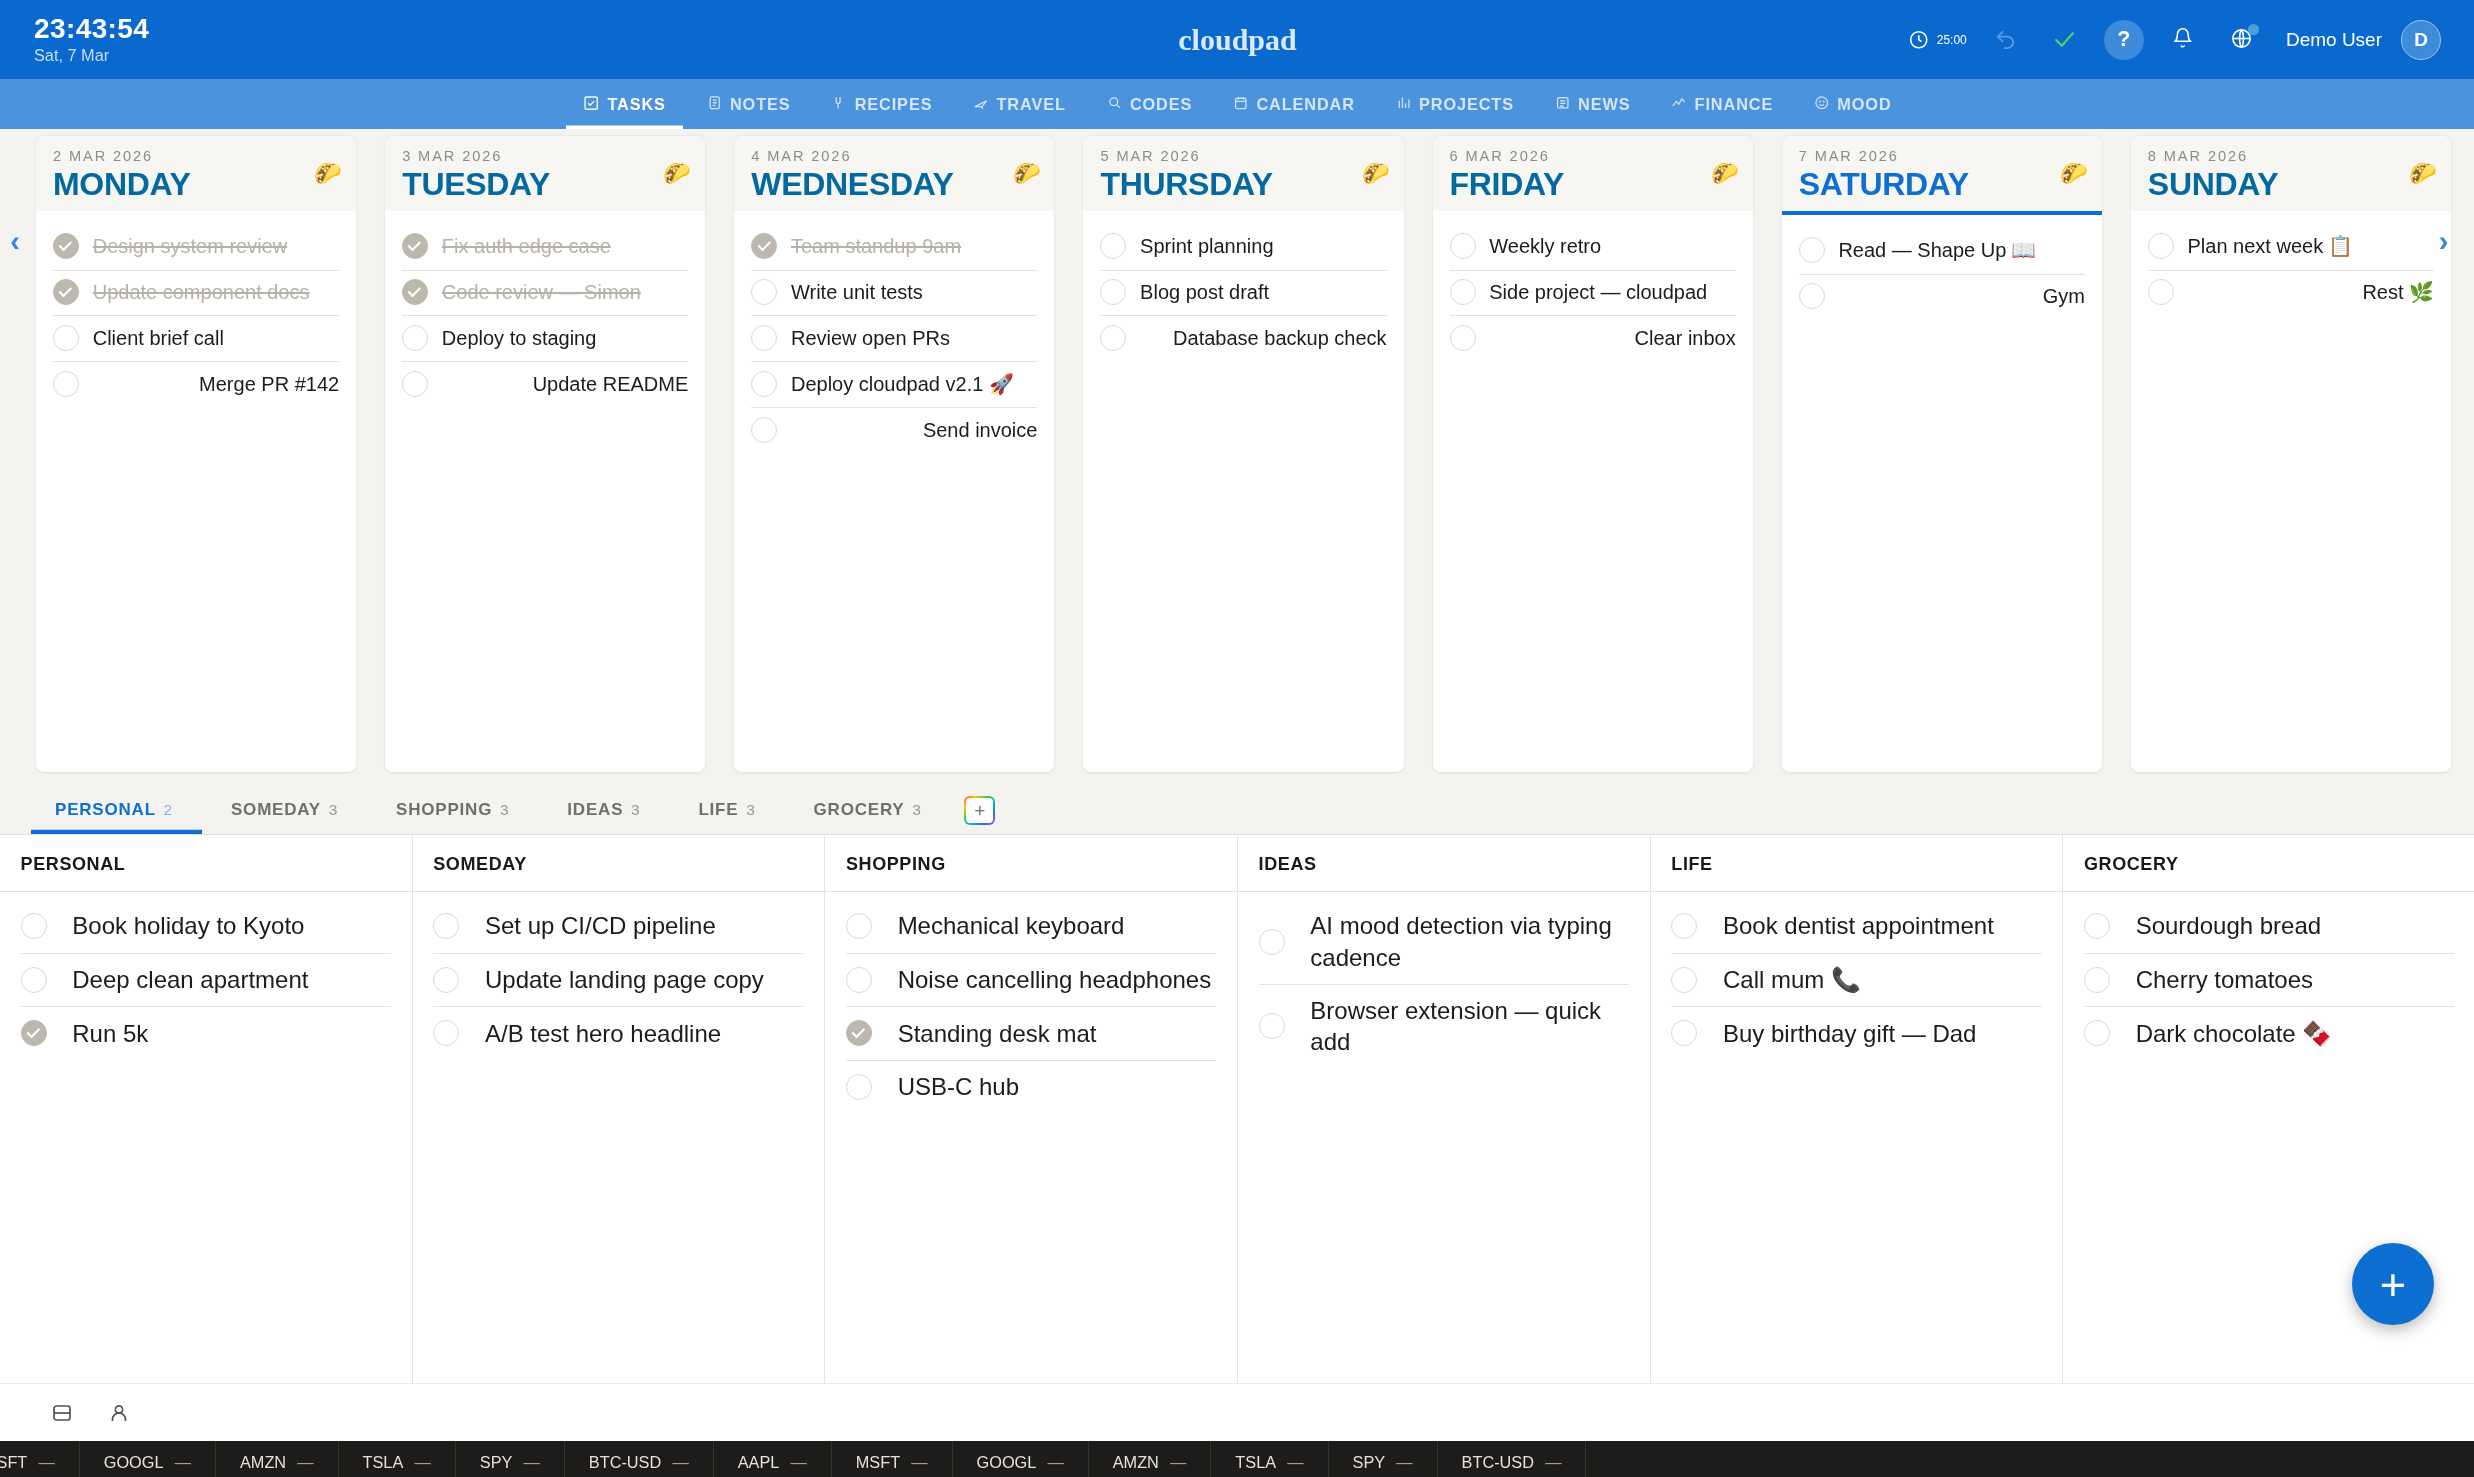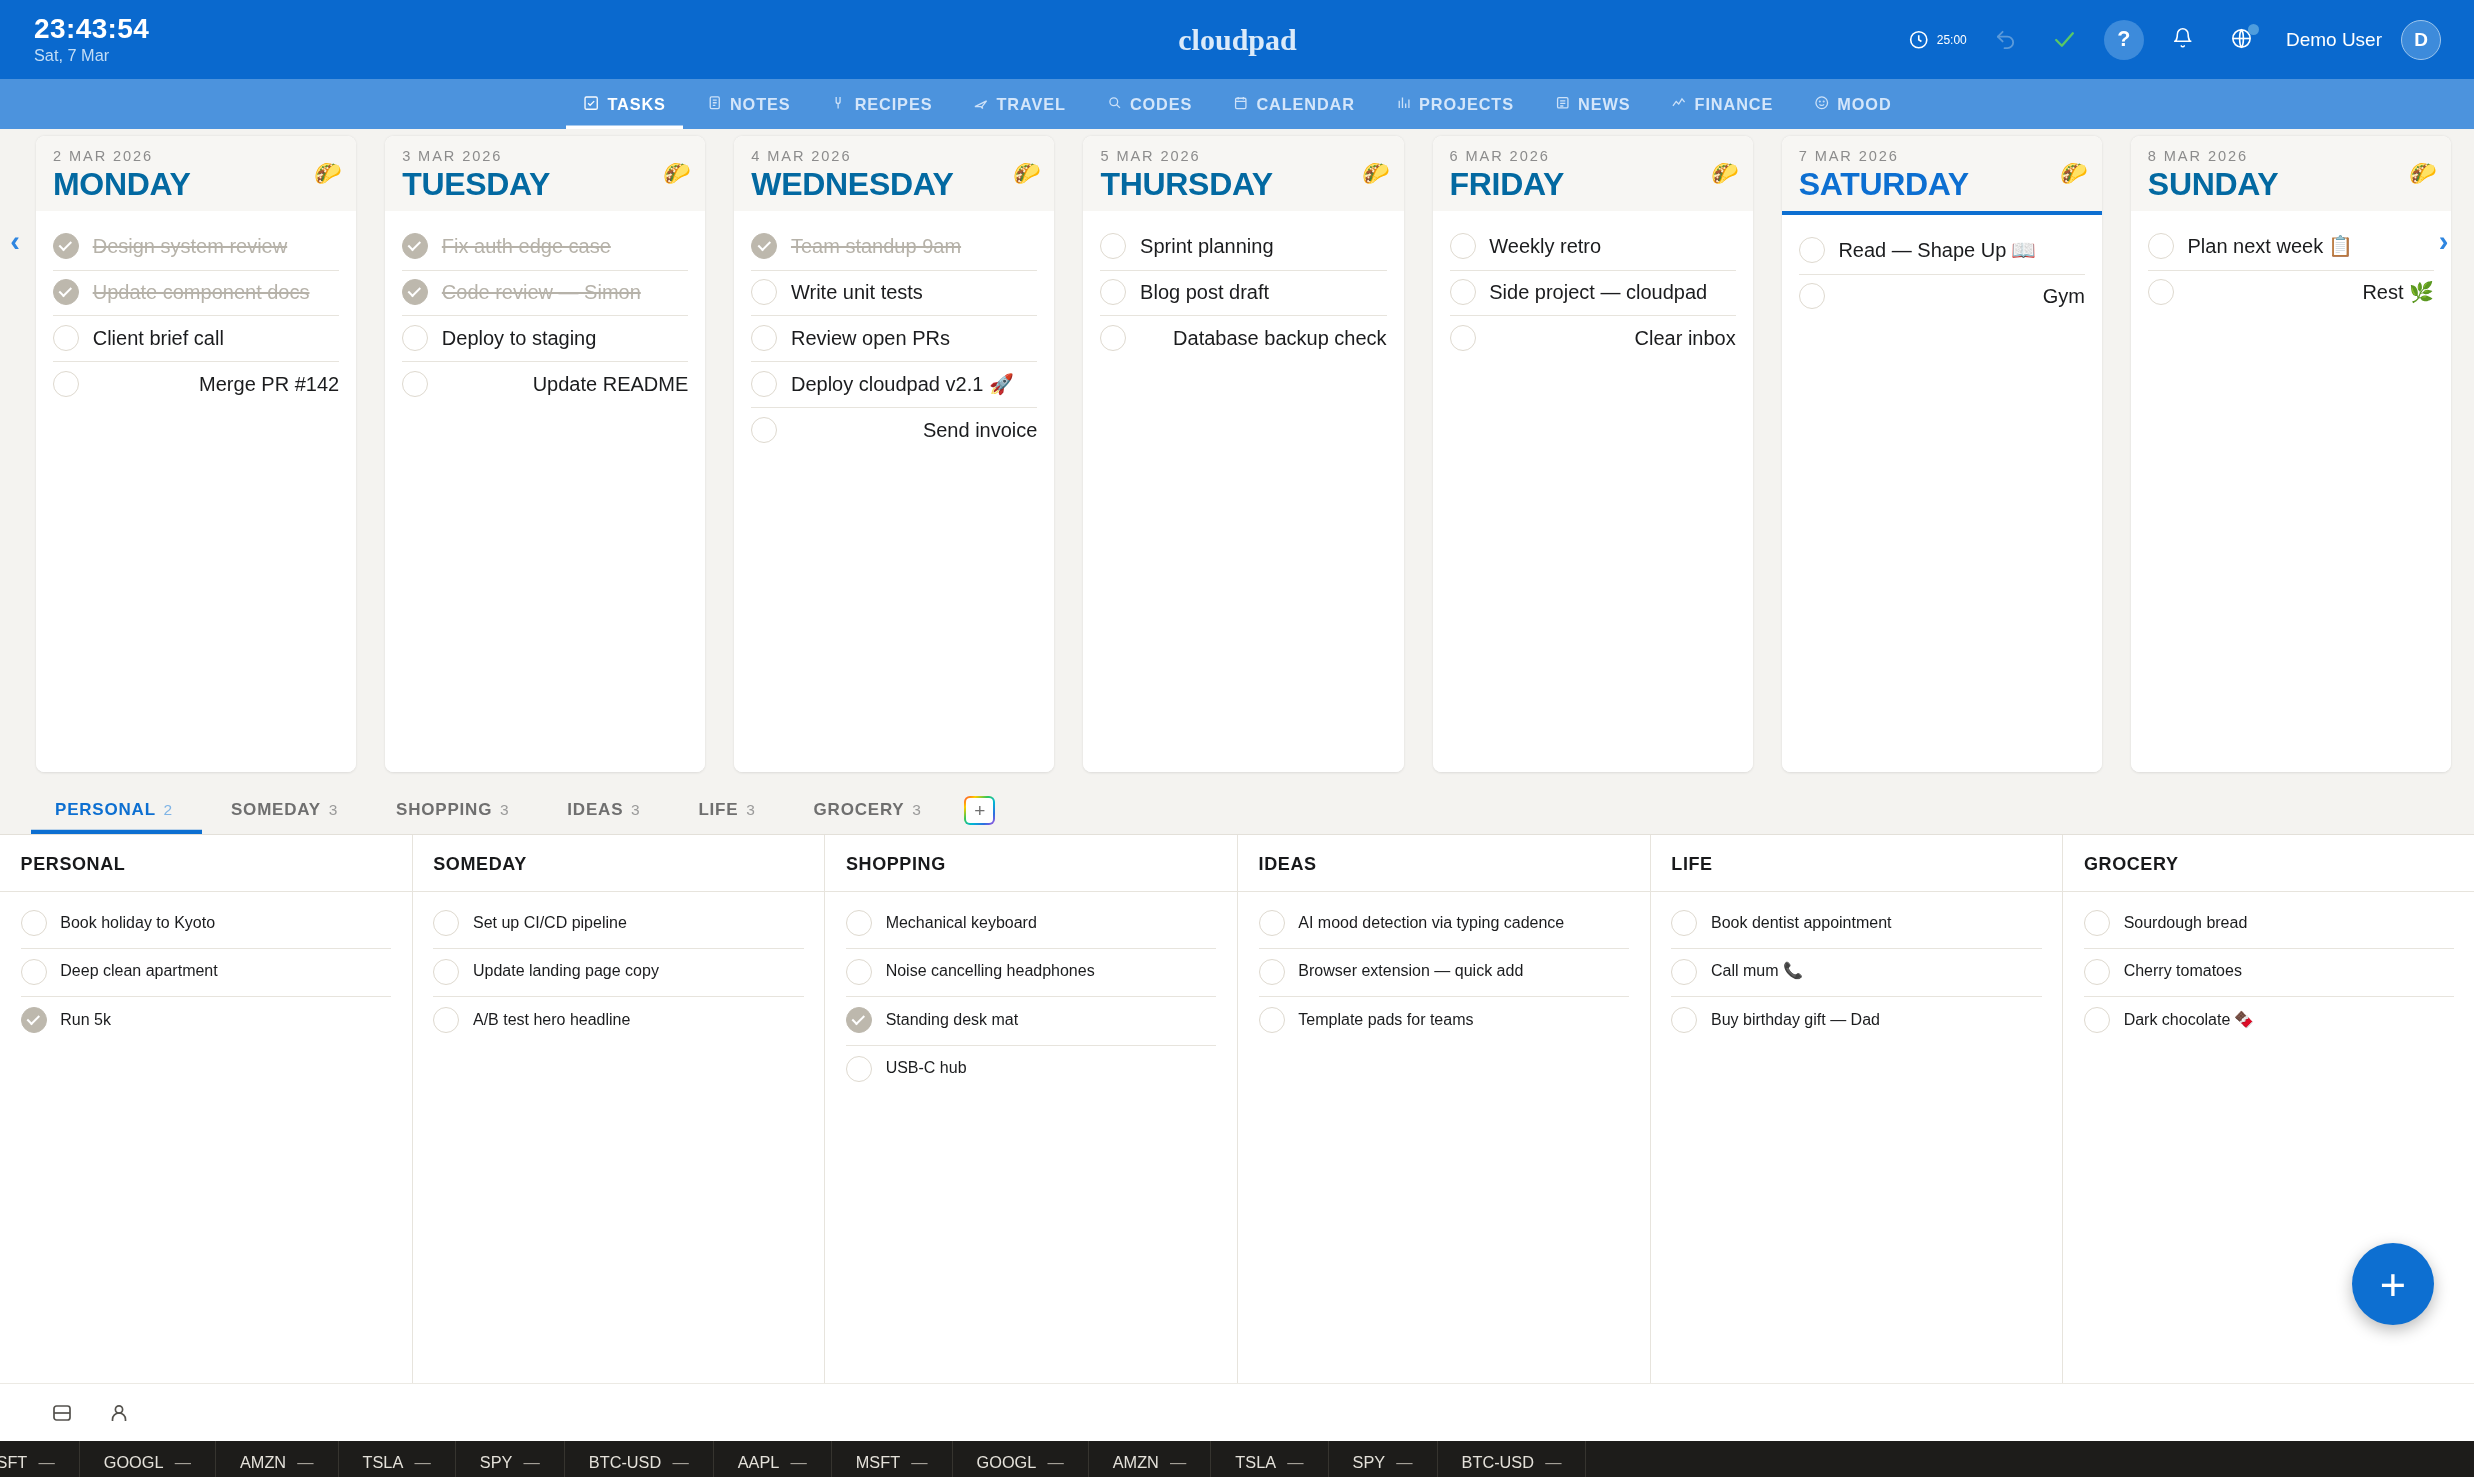--- a/index.html
+++ b/index.html
@@ -183,21 +183,21 @@
     letter-spacing: 0.6px;
     border-bottom: 0.9px solid #e7e4dd;
   }
   .list-col-body { padding: 8.6px 20.6px 17px 20.6px; }
   .list-item {
     display: flex; align-items: center; gap: 13.7px;
     padding: 10.3px 0 11.2px 0;
     border-bottom: 0.9px solid #e7e4dd;
   }
   .list-item:last-child { border-bottom: none; }
-  .list-item .task-text { font-size: 16px; }
+  .list-item .task-text { font-size: 24px; margin-left: 12px; }
 
   
   .footer-bar {
     height: 58px; background: #ffffff;
     border-top: 0.9px solid #eceae4;
     display: flex; align-items: center; gap: 33px;
     padding-left: 50px;
   }
   .footer-ico { color: #54524d; display: flex; align-items: center; }
 
@@ -641,24 +641,20 @@
     <div class="list-col-body">
 
         <div class="list-item">
           <div class="chk"></div>
           <div class="task-text">AI mood detection via typing cadence</div>
         </div>
         <div class="list-item">
           <div class="chk"></div>
           <div class="task-text">Browser extension — quick add</div>
         </div>
-        <div class="list-item">
-          <div class="chk"></div>
-          <div class="task-text">Template pads for teams</div>
-        </div>
     </div>
   </div>
   <div class="list-col">
     <div class="list-col-head">LIFE</div>
     <div class="list-col-body">
 
         <div class="list-item">
           <div class="chk"></div>
           <div class="task-text">Book dentist appointment</div>
         </div>

